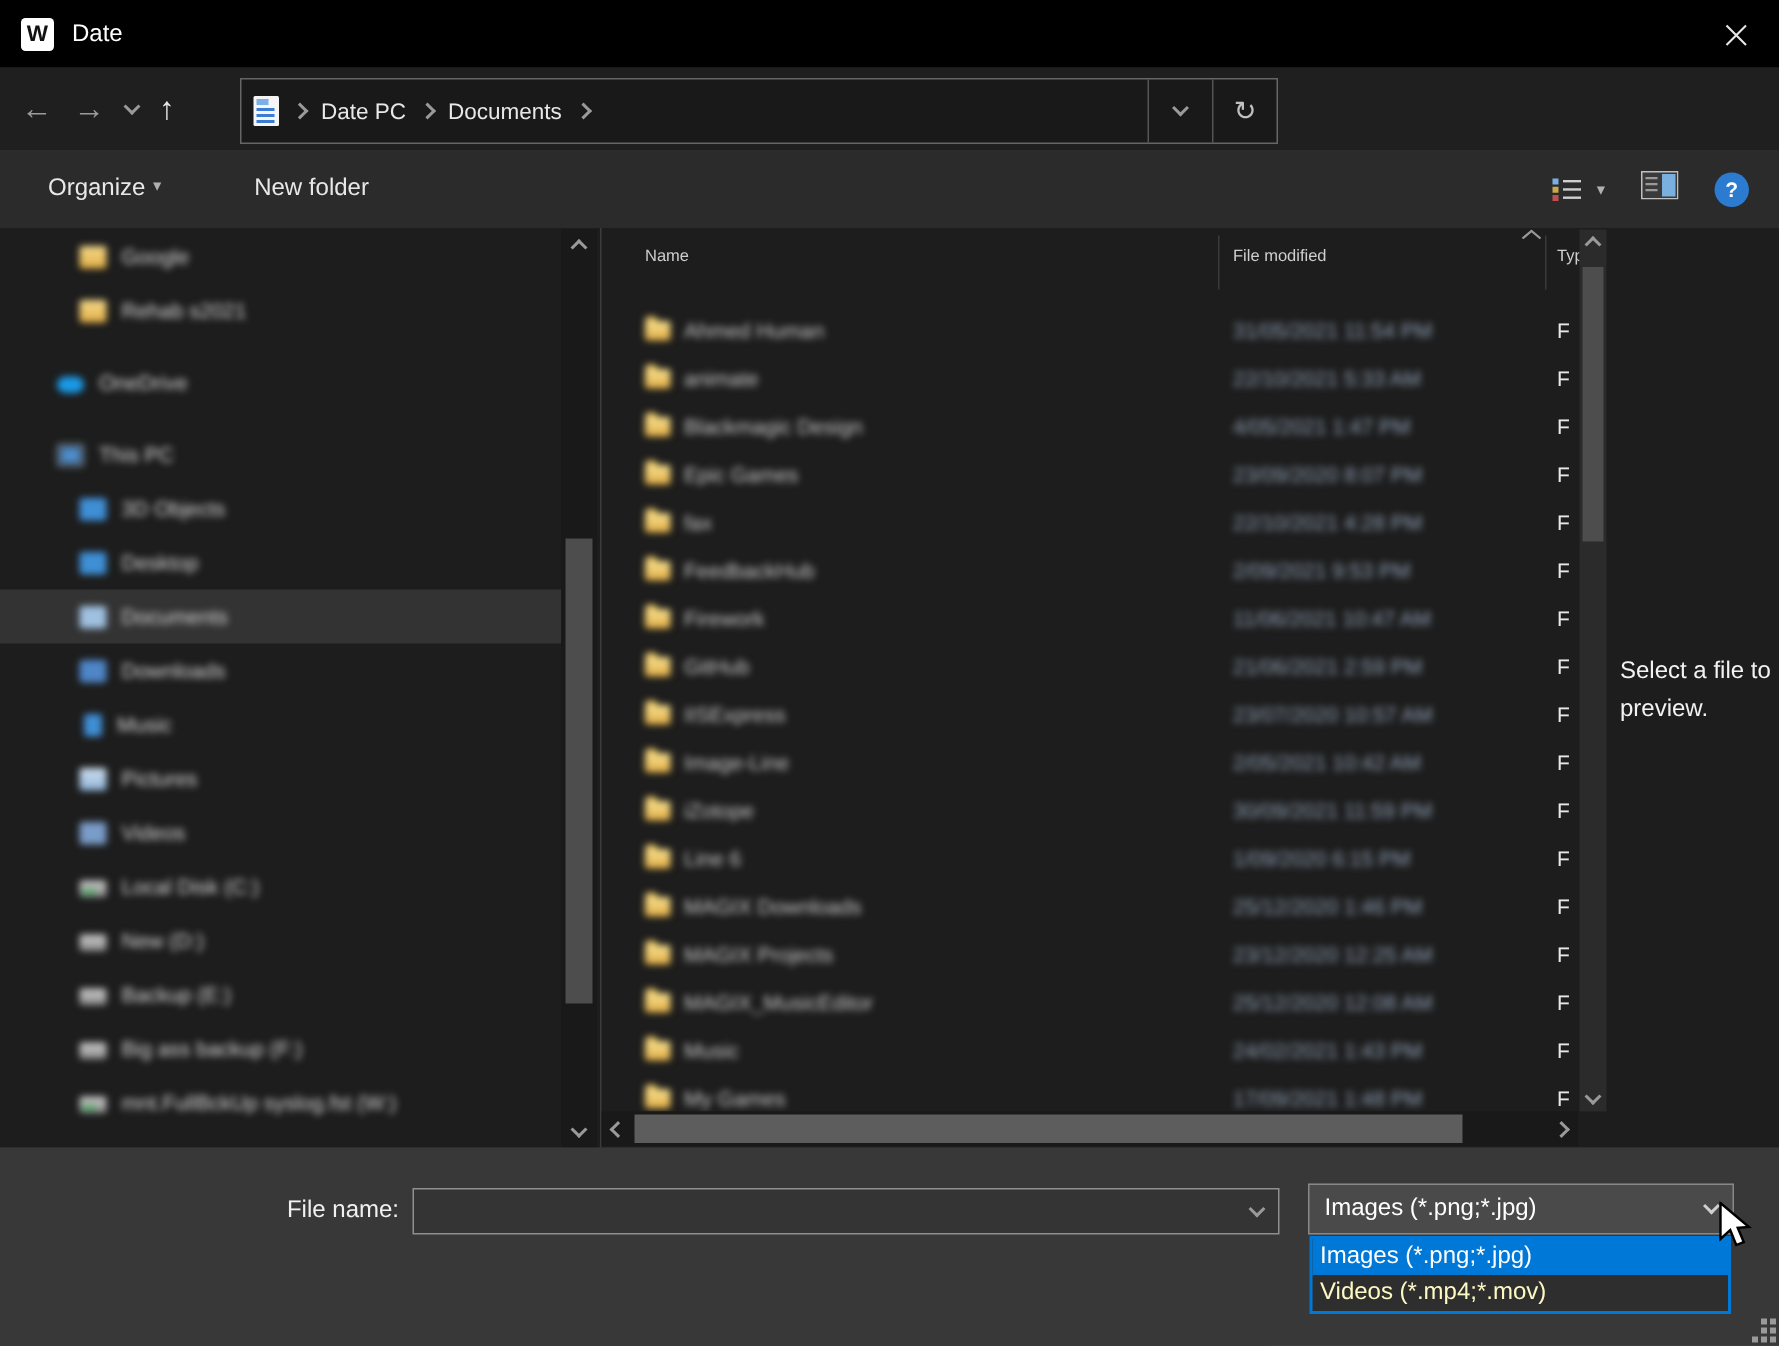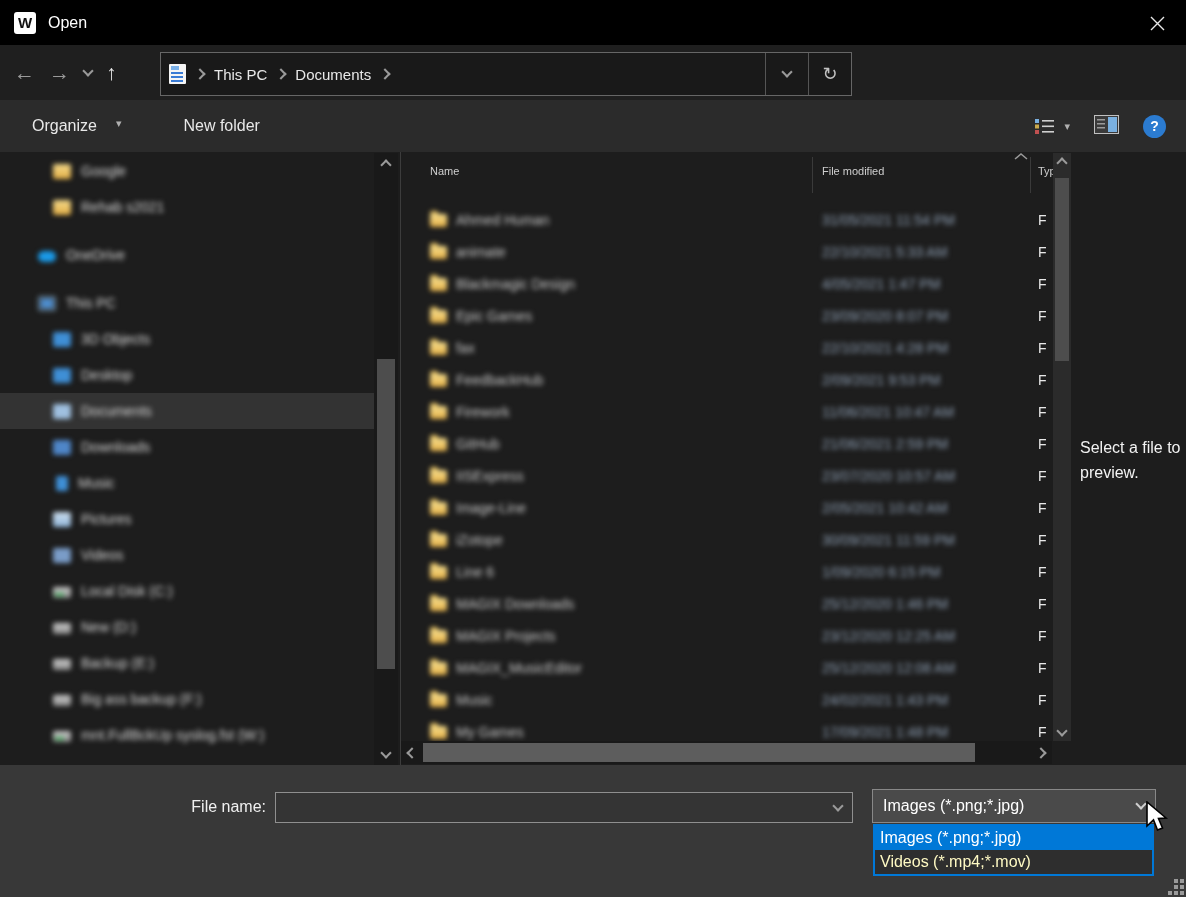--- a/index.html
+++ b/index.html
@@ -28,21 +28,21 @@
   .addr-right{display:flex;align-items:center;height:100%;}
   .vsep{width:1px;height:42px;background:#555;}
   .addrbtn{width:42px;height:100%;display:flex;align-items:center;justify-content:center;color:#b0b0b0;}
   .refresh{font-size:18px;color:#c0c0c0;}
   .searchbox{position:absolute;left:866px;top:7px;width:302px;height:44px;background:#191919;border:1px solid #666;display:flex;align-items:center;padding-left:16px;gap:12px;}
   .searchbox input{background:transparent;border:none;outline:none;color:#e0e0e0;font-size:15px;width:230px;}
   .searchbox input::placeholder{color:#8f8f8f;}
 
   
   .toolbar{position:absolute;left:0;top:100px;width:1186px;height:52px;background:#2b2b2b;display:flex;align-items:center;}
-  .tbtn{color:#e8e8e8;font-size:16px;display:flex;gap:19px;}
+  .tbtn{color:#e8e8e8;font-size:16px;display:flex;gap:5px;}
   .organize{margin-left:32px;}
   .newfolder{margin-left:62px;}
   .caret{color:#b0b0b0;font-size:11px;}
   .tool-right{position:absolute;right:20px;display:flex;align-items:center;gap:24px;}
   .helpbtn{width:23px;height:23px;border-radius:50%;background:#2b7bd0;color:#fff;font-size:14px;font-weight:700;display:flex;align-items:center;justify-content:center;}
 
   
   .main{position:absolute;left:0;top:152px;width:1186px;height:613px;background:#1d1d1d;}
   .divider-v{position:absolute;top:0;height:613px;width:1px;background:#3c3c3c;}
 
@@ -111,40 +111,40 @@
   .grip{position:absolute;right:8px;bottom:14px;width:4px;height:4px;background:#9a9a9a;box-shadow:-6px 12px 0 #9a9a9a,0 12px 0 #9a9a9a,6px 12px 0 #9a9a9a,0 6px 0 #9a9a9a,6px 6px 0 #9a9a9a,6px 0 0 #9a9a9a;}
   .cursor{position:absolute;left:1144px;top:801px;z-index:100;}
 </style>
 </head>
 <body>
 
 <div class="win">
 
   <div class="titlebar">
     <div class="appicon">W</div>
-    <div class="title">Open</div>
+    <div class="title">Date</div>
     <div class="closebtn">
       <svg width="15" height="15" viewBox="0 0 15 15">
           <path d="M1 1 L14 14 M14 1 L1 14" stroke="#e8e8e8" stroke-width="1.4"></path>
         </svg>
     </div>
   </div>
 
   <div class="navrow">
     <div class="navbtns">
       <span class="navglyph">←</span>
       <span class="navglyph">→</span>
       <span class="chev down"></span>
       <span class="upglyph">↑</span>
     </div>
     <div class="addressbar">
       <div class="crumbs">
         <span class="docicon"></span>
         <span class="chev right"></span>
-        <span>This PC</span>
+        <span>Date PC</span>
         <span class="chev right"></span>
         <span>Documents</span>
         <span class="chev right"></span>
       </div>
       <div class="addr-right">
         <div class="vsep"></div>
         <div class="addrbtn">
             <span class="chev down"></span>
           </div>
         <div class="vsep"></div>

